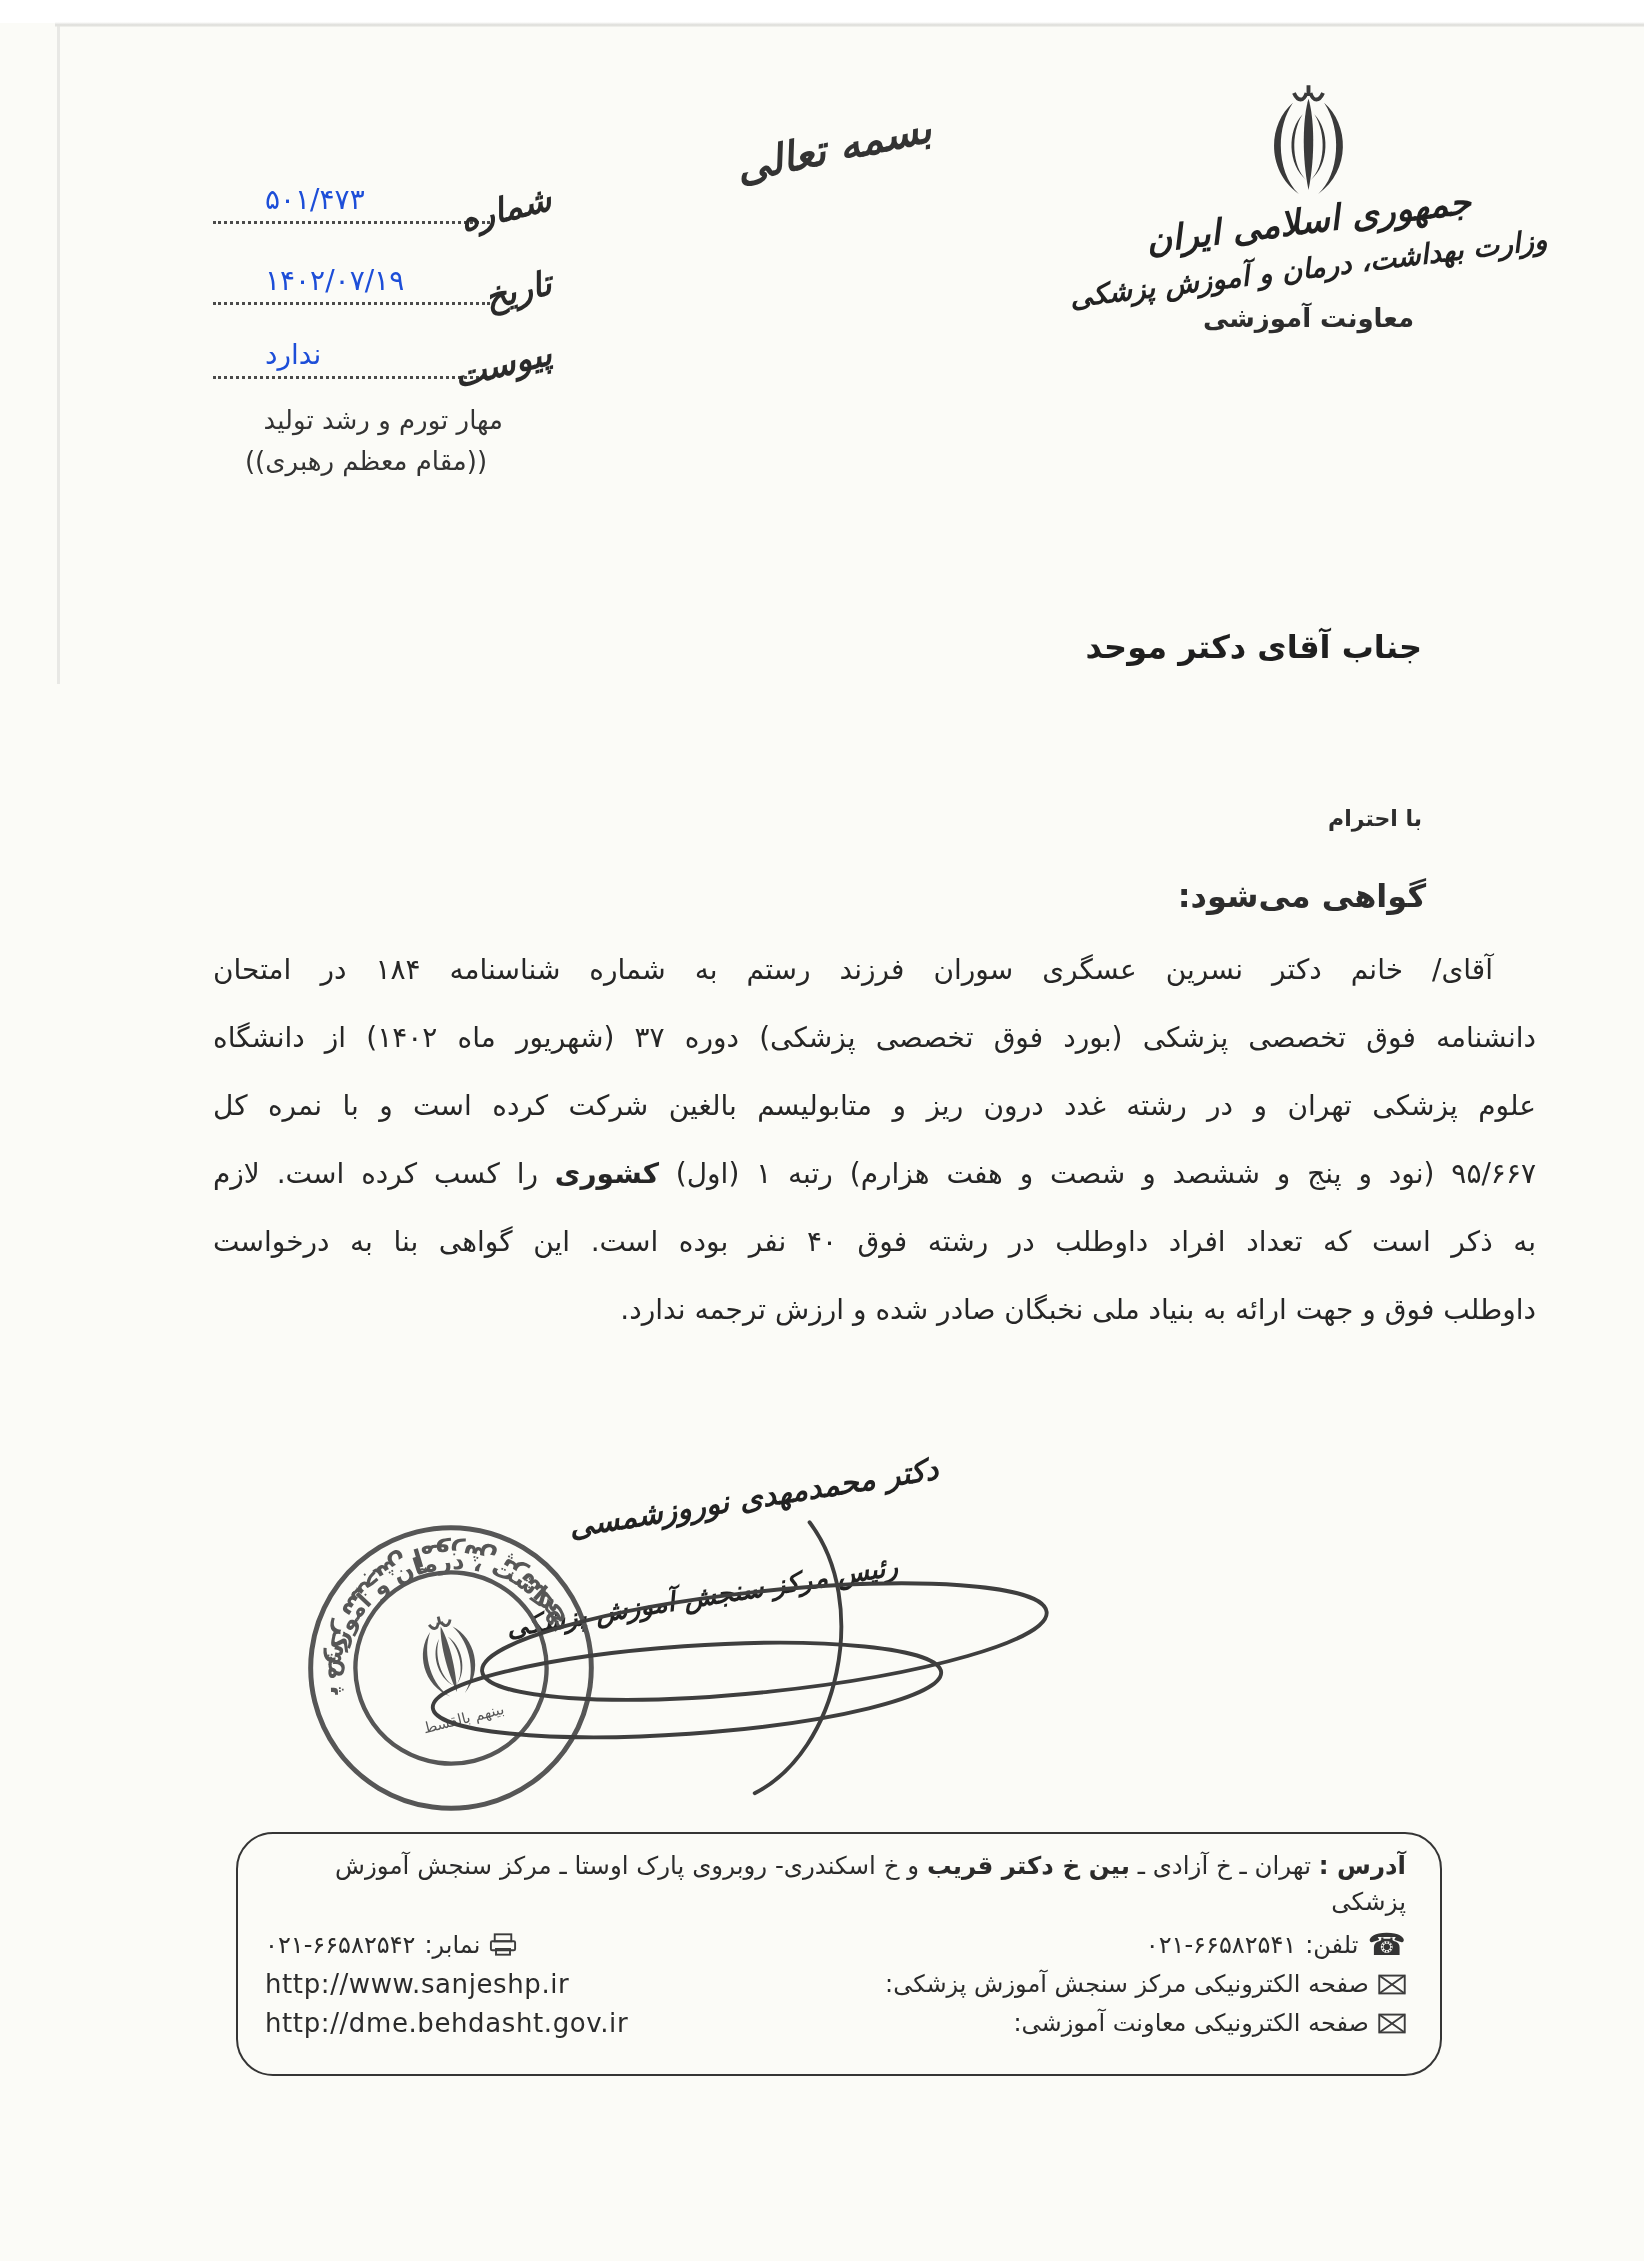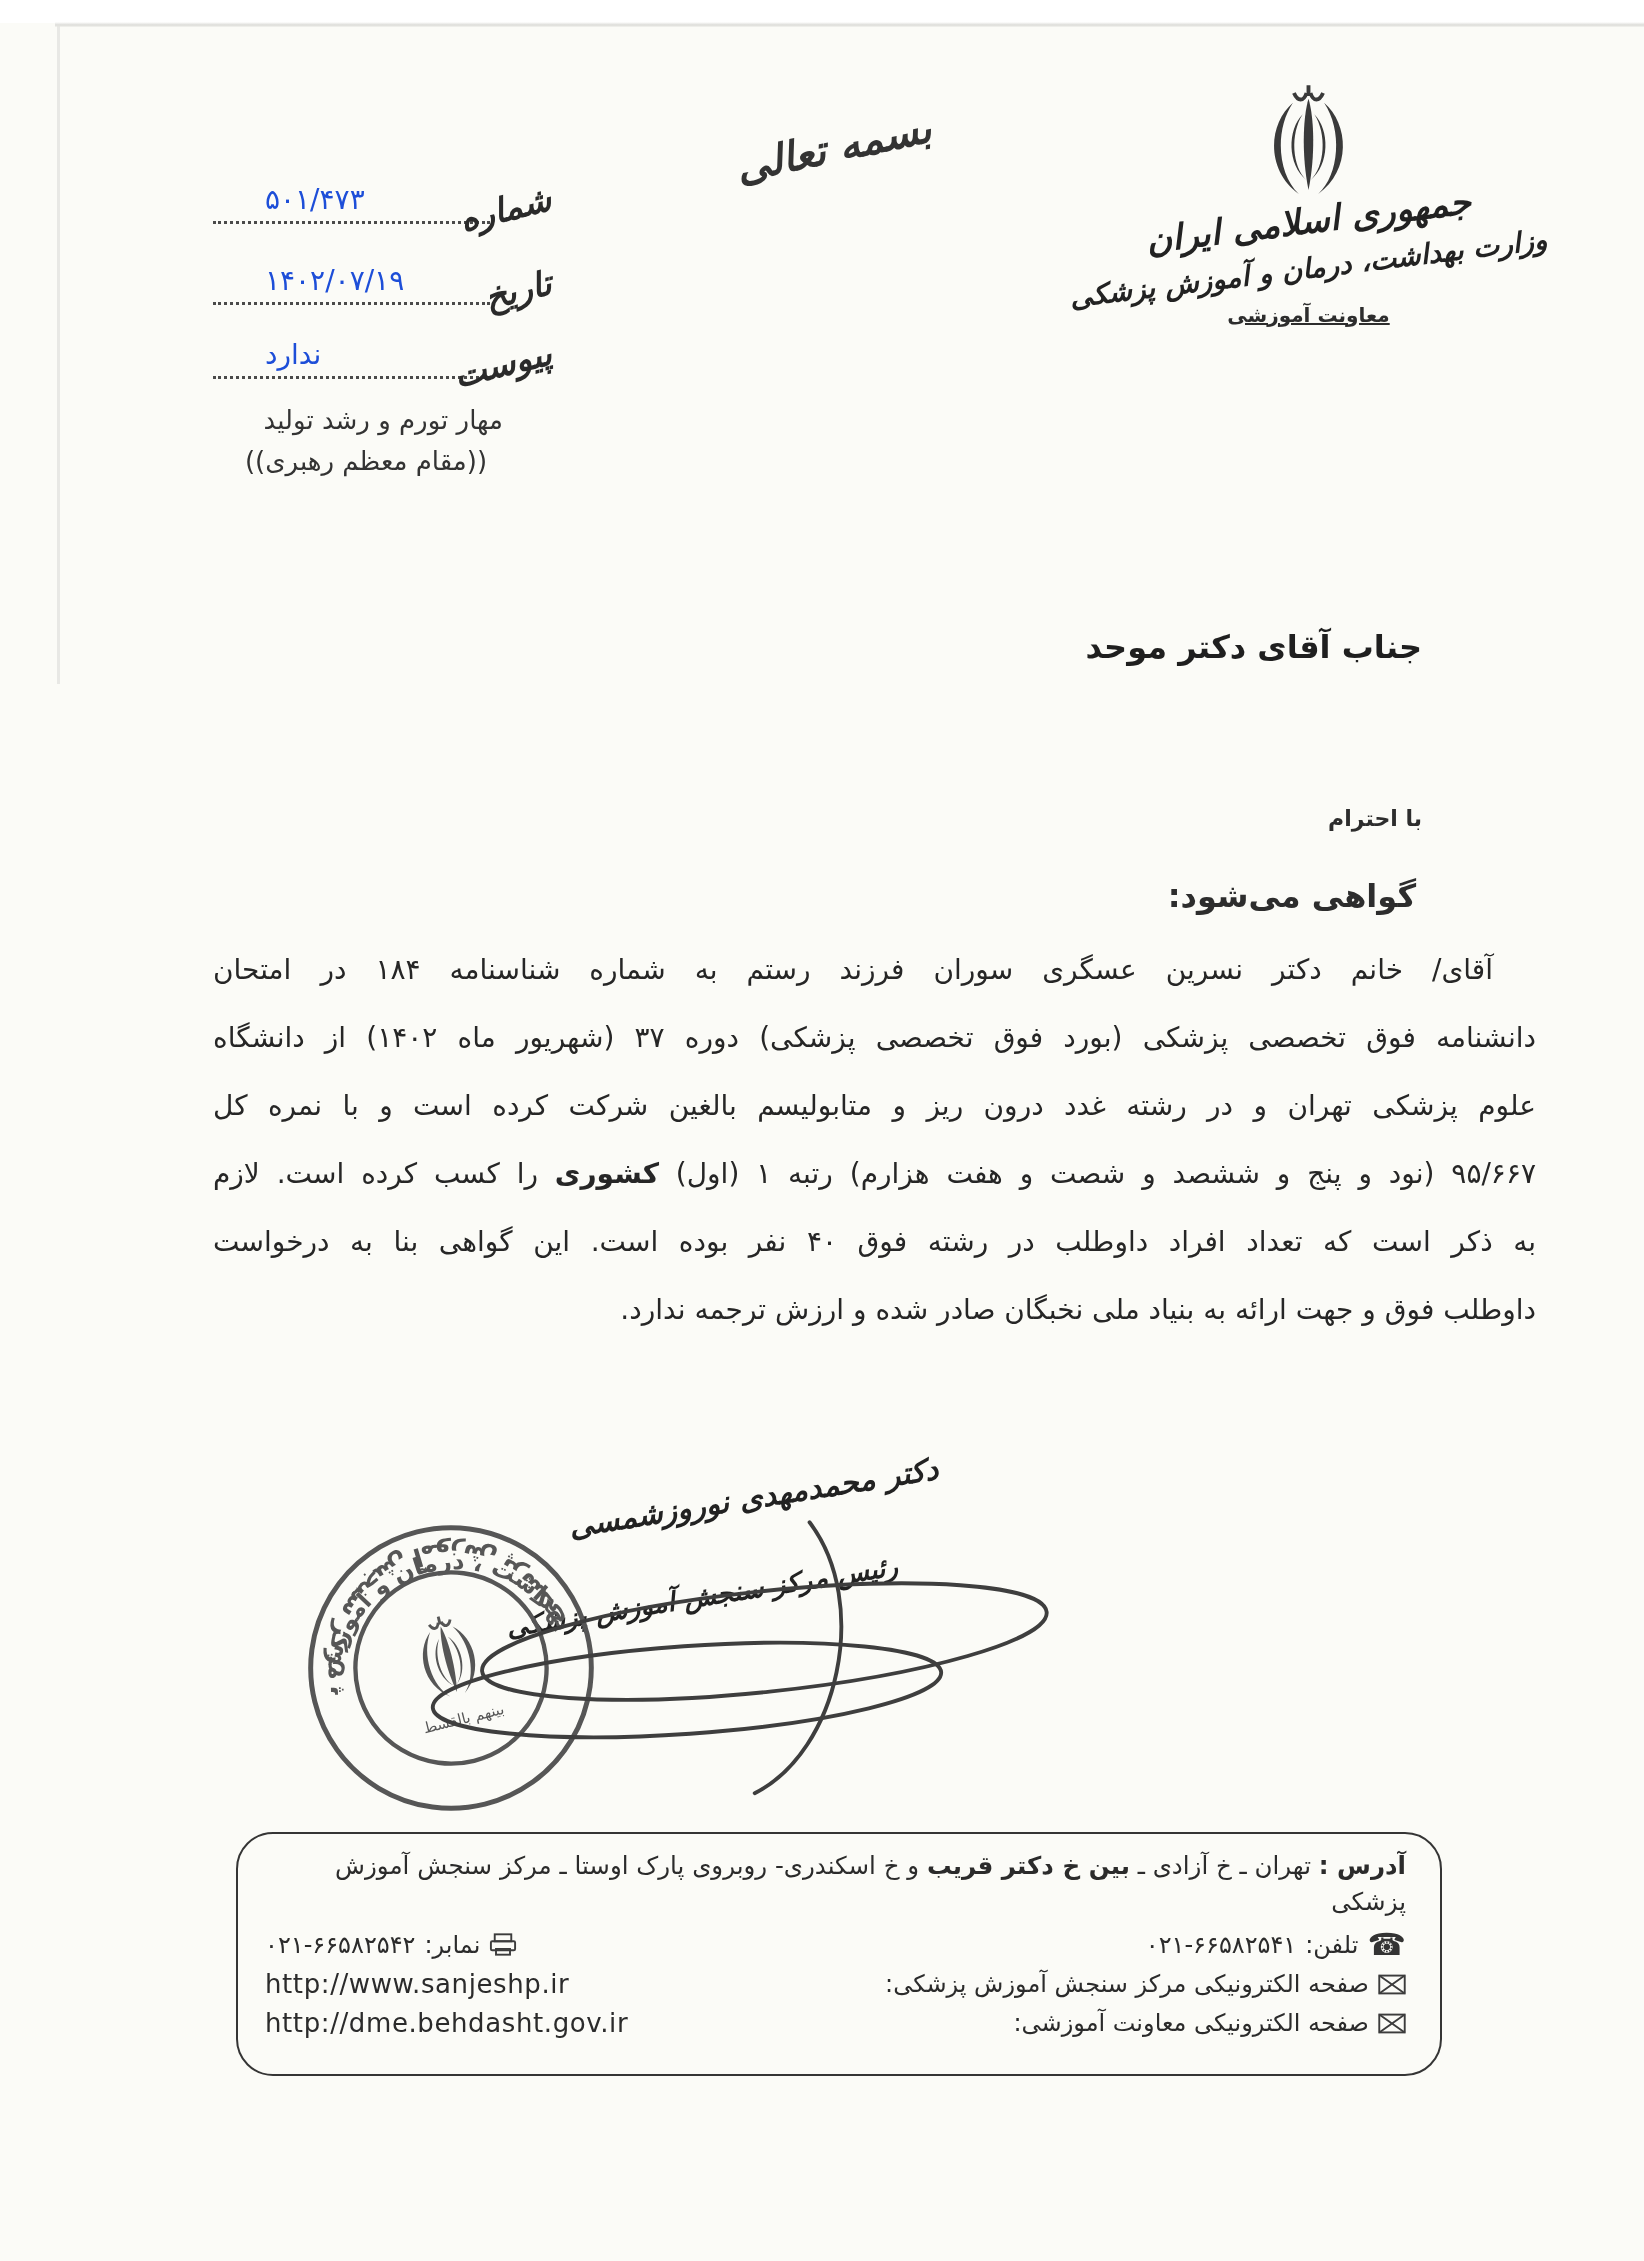--- a/index.html
+++ b/index.html
@@ -11,21 +11,21 @@
             background:linear-gradient(#ffffff,#dcdcd8 60%,#f4f4f0);}
   .edge-left{position:absolute;top:26px;left:57px;width:2.6px;height:658px;background:#e4e4e0;opacity:.8;}
 
   .callig{font-style:italic;font-weight:bold;}
 
   
   .hdr-right{position:absolute;left:1057px;top:83px;width:503px;text-align:center;}
   .emblem{width:97px;height:117px;color:#3a3a3a;display:block;margin:0 auto;}
   .gov1{font-size:35px;color:#222;transform:rotate(-7deg);margin-top:1.3px;}
   .gov2{font-size:28px;color:#222;transform:rotate(-7deg);margin-top:10.3px;}
-  .deputy{font-size:20px;font-weight:bold;margin-top:18px;text-decoration:underline;}
+  .deputy{font-size:26px;font-weight:bold;margin-top:18px;}
 
   
   .bism{position:absolute;left:714px;top:124px;width:239px;text-align:center;
         font-size:41px;color:#333;transform:rotate(-12deg);}
 
   
   .frow{position:absolute;left:213px;width:277px;border-bottom:3.2px dotted #4a4a4a;}
   .frow .flabel{position:absolute;right:-62px;bottom:-7.7px;font-size:34px;color:#2a2a2a;
                 transform:rotate(-14deg);white-space:nowrap;}
   .frow .fval{position:absolute;left:52px;bottom:5.2px;font-size:28px;color:#1d4ed8;white-space:nowrap;}
@@ -34,21 +34,21 @@
   #row-attach{top:317px;height:59px;}
 
   .slogan{position:absolute;left:184px;top:400px;width:319px;text-align:right;
           font-size:26px;line-height:41px;color:#333;}
   .slogan .l2{display:block;margin-left:0;margin-right:0;padding-left:45px;text-align:center;}
 
   
   .recipient{position:absolute;right:222px;top:614px;text-align:right;
              font-size:32px;font-weight:bold;line-height:67px;color:#1f1f1f;}
   .salutation{position:absolute;right:222px;top:806px;font-size:22px;font-weight:bold;}
-  .certify{position:absolute;right:228px;top:877px;font-size:32px;font-weight:bold;}
+  .certify{position:absolute;right:218px;top:877px;font-size:32px;font-weight:bold;}
 
   
   .body-par{position:absolute;left:213px;top:936px;width:1323px;font-size:28px;color:#262626;}
   .bline{line-height:68px;text-align:justify;text-align-last:justify;-moz-text-align-last:justify;}
   .bline.first{padding-right:43px;}
   .bline.last{text-align:right;text-align-last:right;}
 
   
   .sig-name{position:absolute;left:565px;top:1480px;width:377px;text-align:center;
             font-size:30px;color:#222;transform:rotate(-9deg);}

